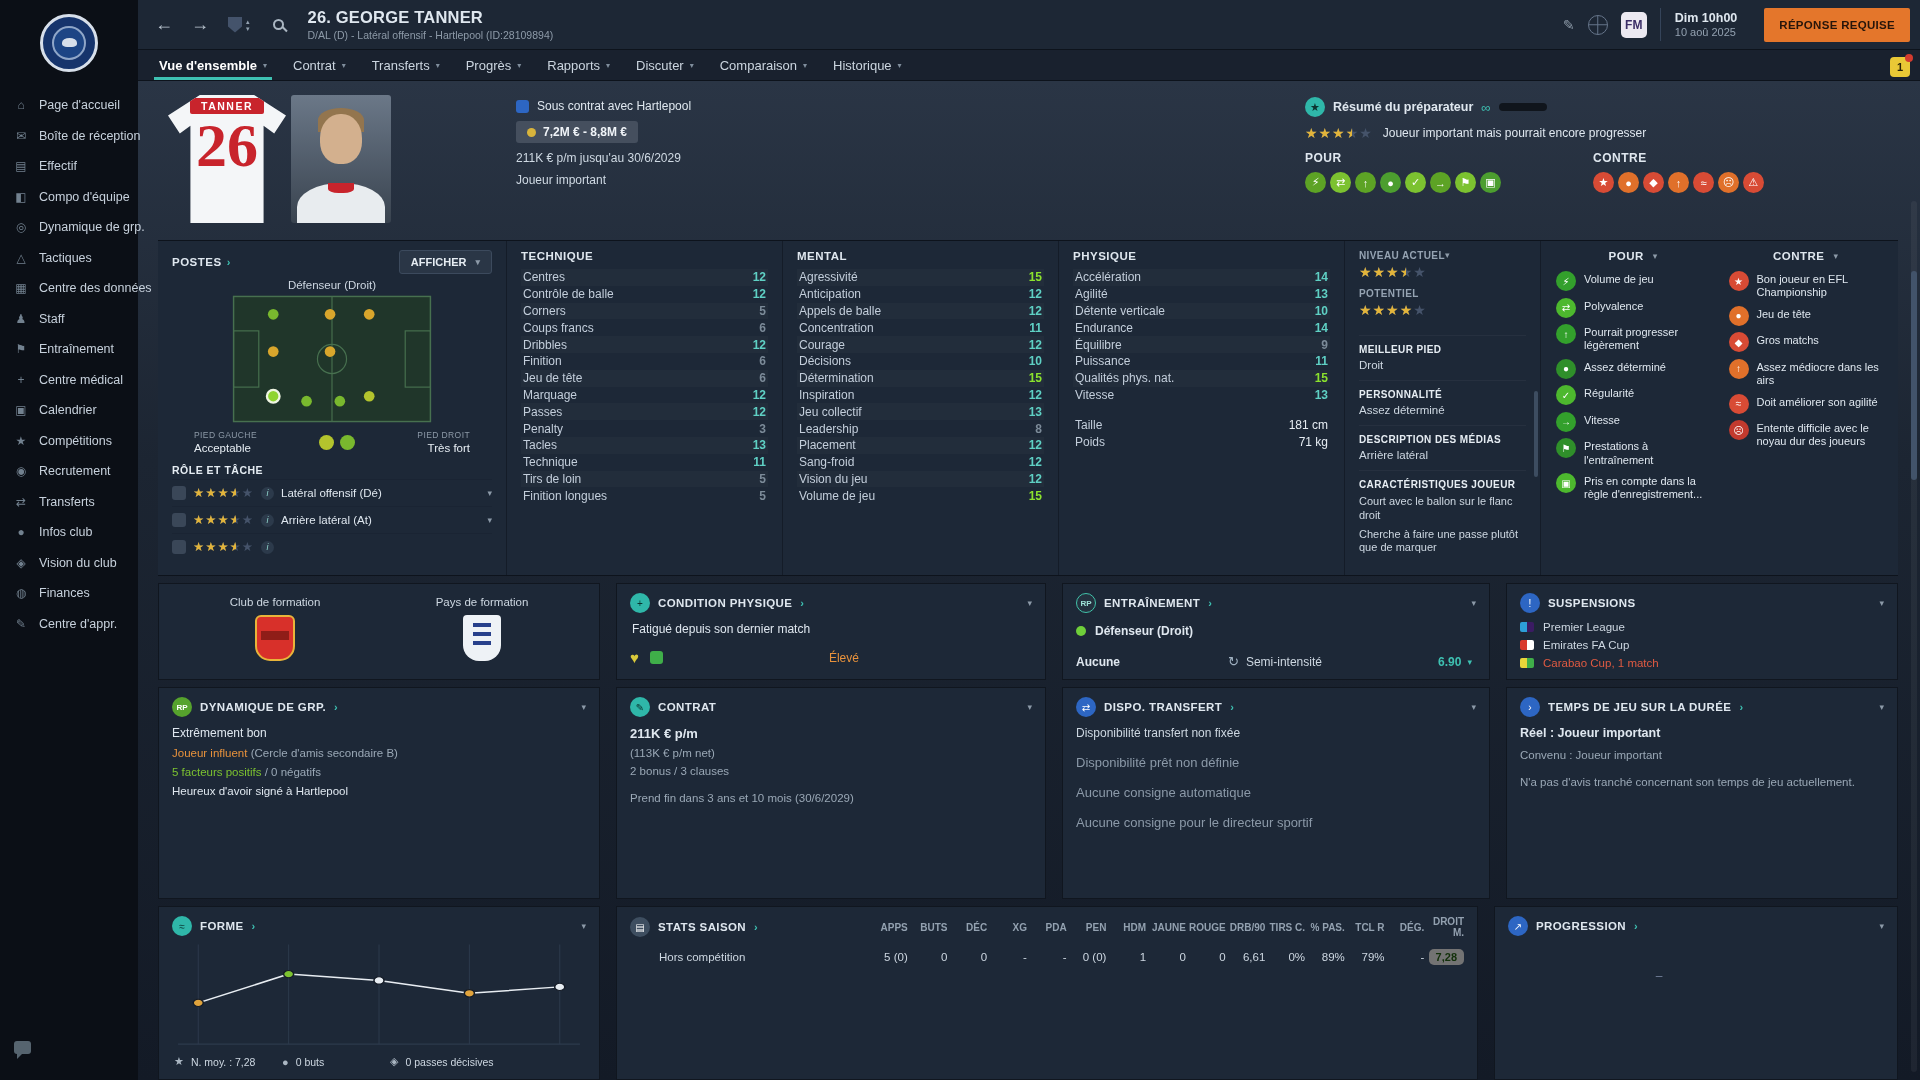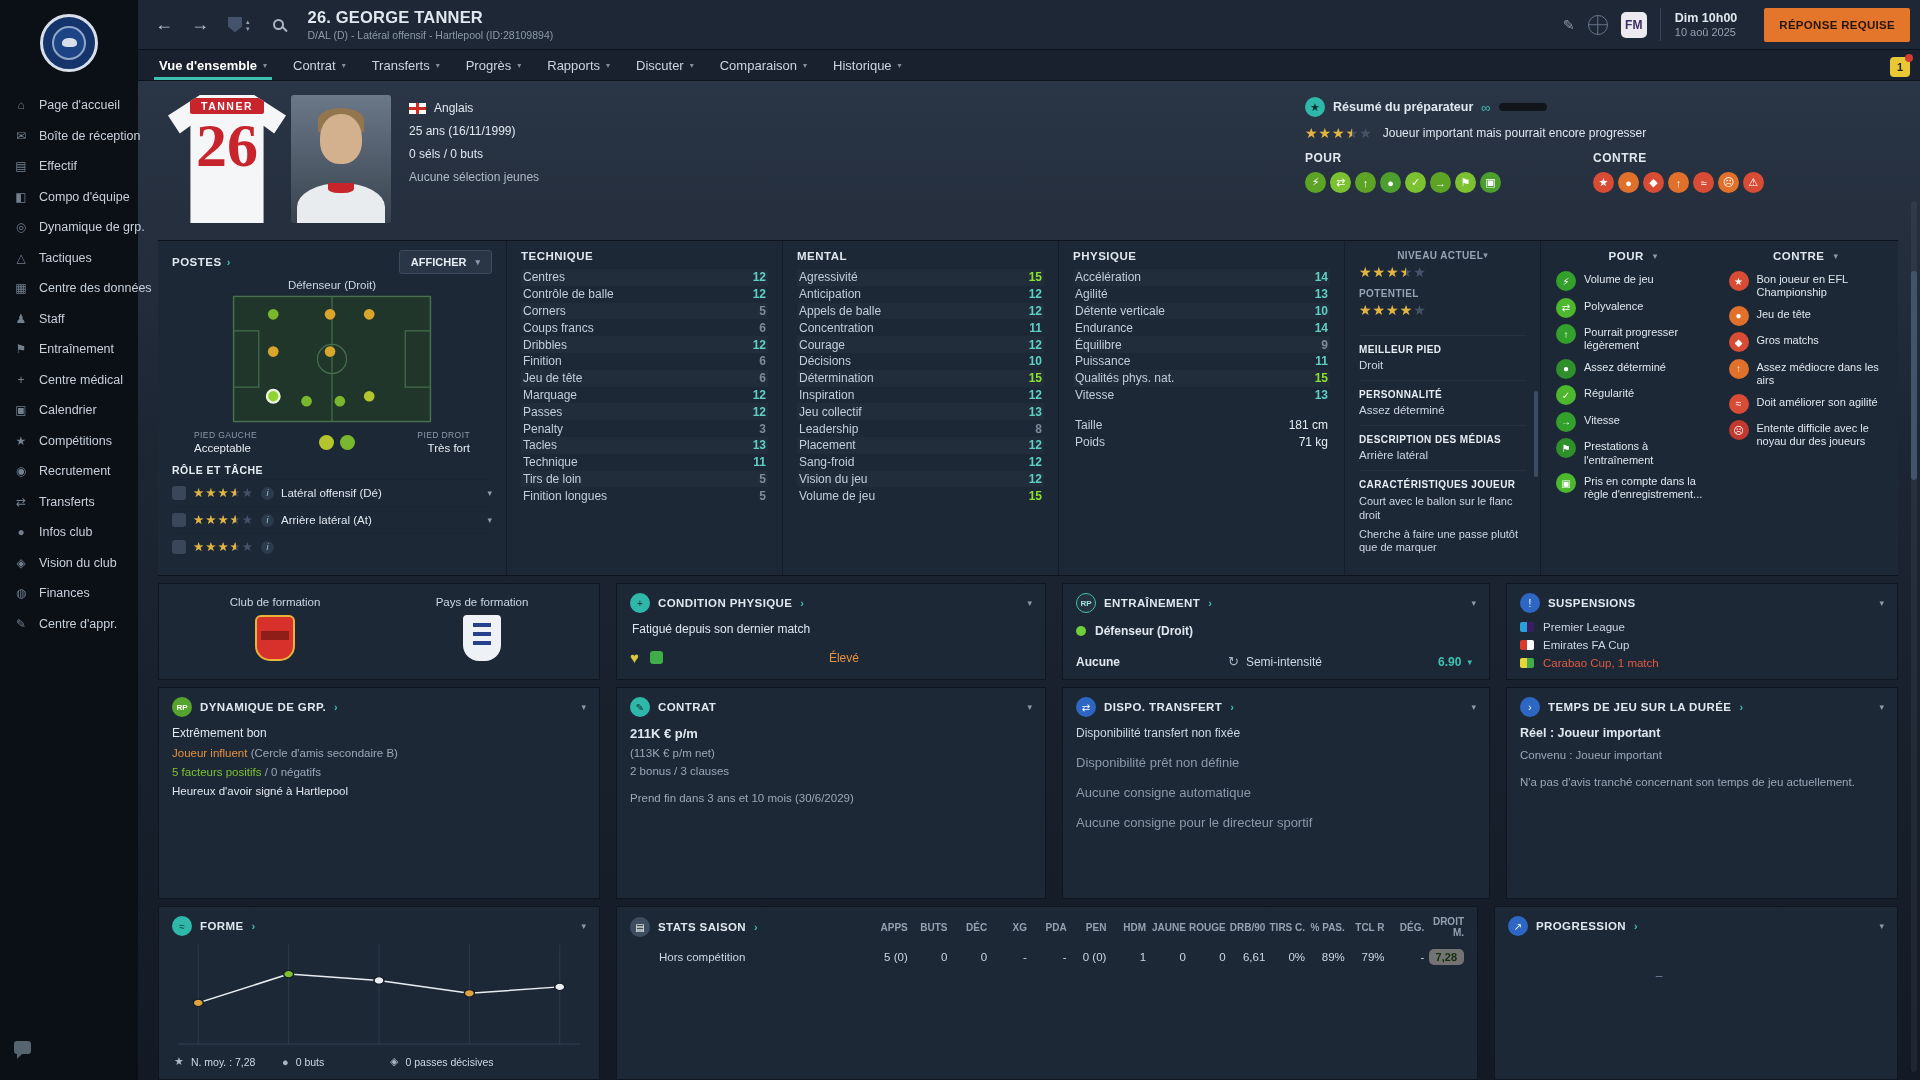--- a/index.html
+++ b/index.html
@@ -126,21 +126,21 @@
 .role-label{font-size:11.5px;color:#dfe7ef;flex:1;white-space:nowrap;overflow:hidden}
 .col-title{font-size:11.5px;font-weight:bold;letter-spacing:.5px;margin-bottom:7px}
 .attr-row{display:flex;justify-content:space-between;align-items:center;height:16.8px;font-size:12px;padding:0 2px}
 .attr-list .attr-row:nth-child(odd){background:rgba(255,255,255,.025)}
 .attr-name{color:#c3cedb;white-space:nowrap;overflow:hidden}
 .attr-val{color:#5fd0c4;font-weight:bold}
 .attr-val.hi{color:#8be22e}
 .attr-val.lo{color:#7c8b99}
 .attr-val.plain{color:#e6edf3;font-weight:normal}
 #phys-extra{margin-top:13px}
-.info-head{display:flex;justify-content:center;align-items:flex-start}
+.info-head{display:flex;justify-content:flex-start;align-items:flex-start}
 .i-lbl{font-size:10px;font-weight:bold;letter-spacing:.4px;color:#e6edf3}
 .i-lbl.dim{color:#95a3b2}
 .i-val{font-size:11.5px;color:#cdd7e1;margin-top:4px}
 .i-sec{border-top:1px solid #26303f;margin-top:9px;padding-top:8px}
 .info .stars{margin:4px 0 9px}
 .carac-line{font-size:11px;color:#cdd7e1;margin-top:5px;line-height:1.25}
 .col.info::after{content:"";position:absolute;right:2px;top:150px;height:86px;width:4px;background:#3d4d61;border-radius:2px}
 .col.pc{display:flex;padding:9px 6px}
 .pc-col{flex:1;padding:0 9px;min-width:0}
 .pc-head{display:flex;justify-content:center;gap:9px;align-items:center;font-size:11.5px;font-weight:bold;letter-spacing:.5px;margin-bottom:9px}
@@ -378,28 +378,31 @@
             <div class="shirt-name">TANNER</div>
             <div class="shirt-num">26</div>
           </div>
         </div>
         <div class="photo">
           <div class="ph-hair"></div>
             <div class="ph-head"></div>
             <div class="ph-body"></div>
             <div class="ph-collar"></div>
         </div>
-        <div class="bio">
-          <div class="bio-line">
-            <span class="flag"></span>
-            <span>Anglais</span>
-          </div>
-          <div class="bio-line">25 ans (16/11/1999)</div>
-          <div class="bio-line">0 séls / 0 buts</div>
-          <div class="bio-line dim">Aucune sélection jeunes</div>
+        <div class="contract-col">
+          <div class="c-line">
+            <span class="club-ic"></span>
+            <span>Sous contrat avec Hartlepool</span>
+          </div>
+          <div class="value-pill">
+            <span class="coin"></span>
+            <span>7,2M € - 8,8M €</span>
+          </div>
+          <div class="c-line sm">211K € p/m jusqu'au 30/6/2029</div>
+          <div class="c-line sm">Joueur important</div>
         </div>
         <div class="scout-col">
           <div class="s-head">
             <span class="sc-ic">★</span>
             <span class="s-title">Résumé du préparateur</span>
             <span class="link-ic">∞</span>
             <span class="mini-bar"></span>
           </div>
           <div class="s-line">
             <span class="stars"><span class="sbg">★★★★★</span><span class="sfg" style="width:70%">★★★★★</span></span>

